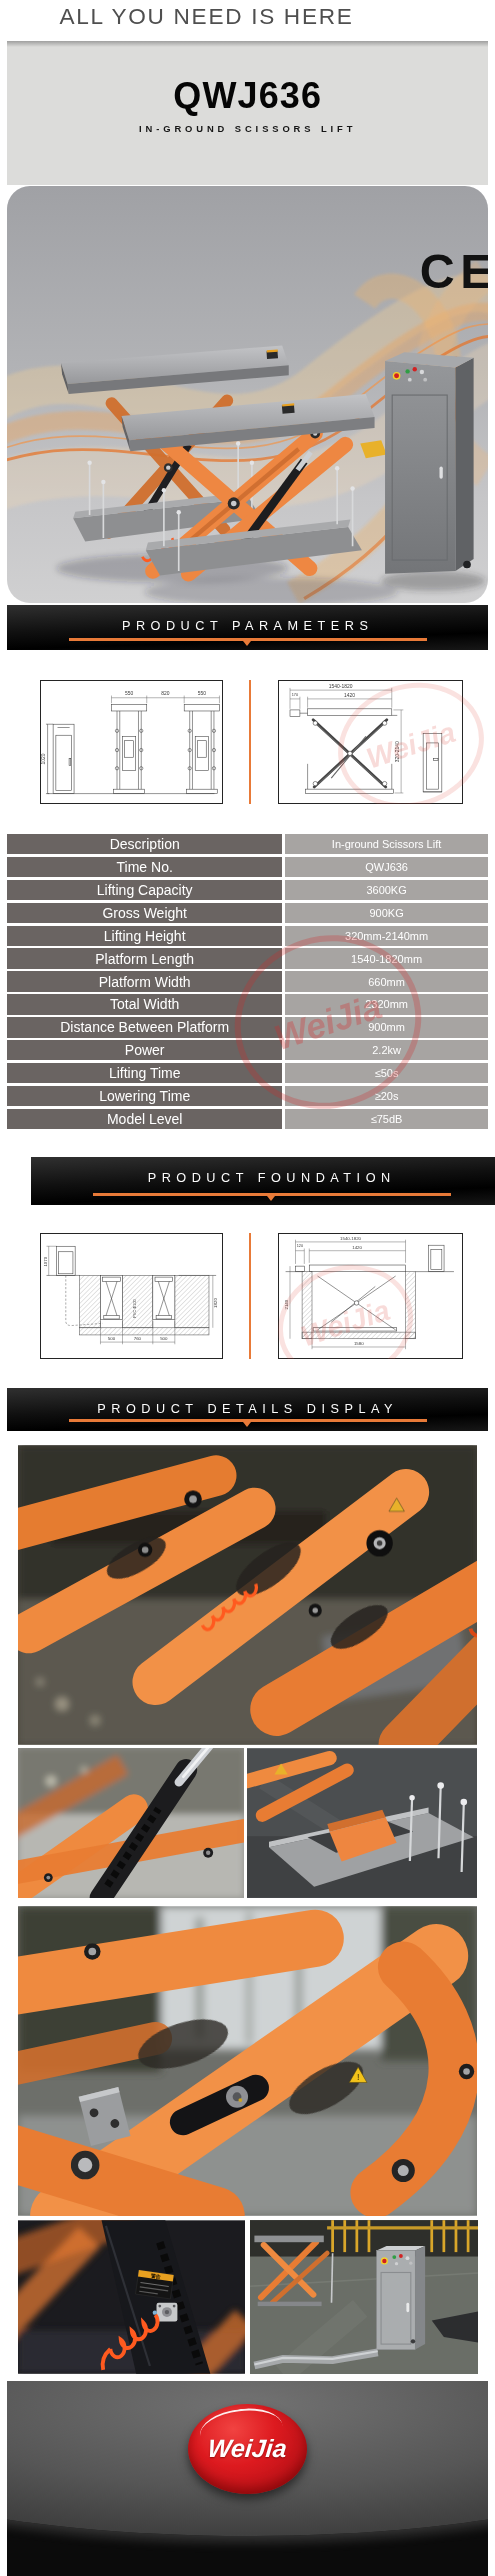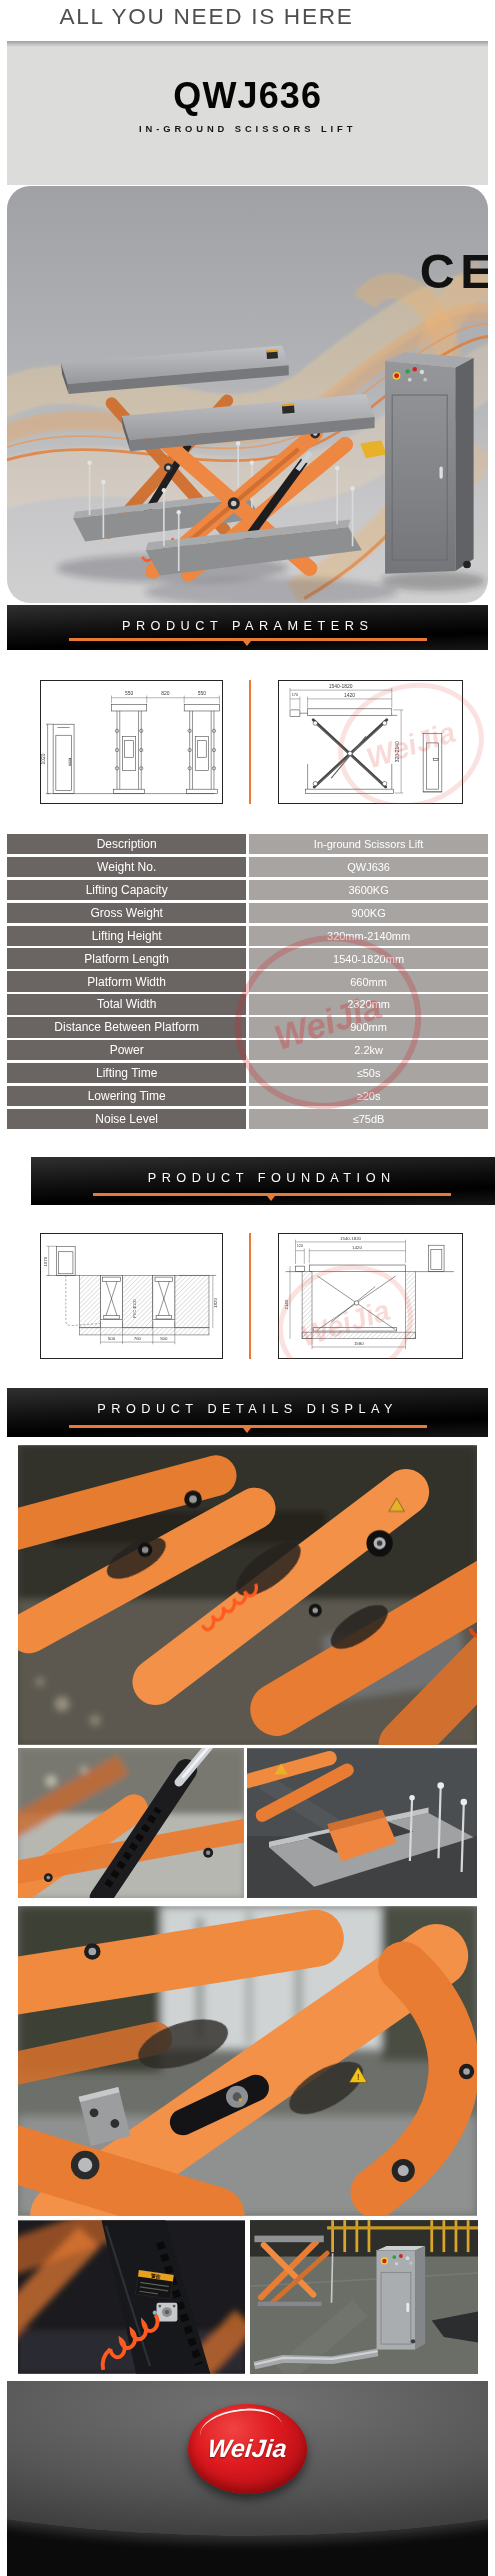--- a/index.html
+++ b/index.html
@@ -36,22 +36,22 @@
   .dbox{position:absolute;background:#fff;border:1.1px solid #242424;}
   .vdivider{position:absolute;width:1.7px;background:#e87a38;}
   .wm{position:absolute;border-radius:50%;display:flex;align-items:center;justify-content:center;
       font-style:italic;font-weight:800;transform:rotate(-18deg);pointer-events:none;}
   .wm-light{border:5px solid rgba(222,74,64,.16);color:rgba(222,74,64,.20);font-size:29px;}
   .wm-mid{border:6px solid rgba(214,40,40,.26);color:rgba(214,40,40,.30);font-size:35px;}
 
   
   .spec{left:7.2px;top:834px;width:481px;display:flex;flex-direction:column;gap:2.5px;}
   .srow{display:flex;gap:2.8px;height:20.4px;}
-  .scell-l{width:239px;background:#6a6462;color:#fff;display:flex;align-items:center;
-           justify-content:center;font-size:12px;}
+  .scell-l{width:275px;background:#6a6462;color:#fff;display:flex;align-items:center;
+           justify-content:center;font-size:14px;}
   .scell-r{flex:1;background:#a7a4a2;color:#fff;display:flex;align-items:center;
            justify-content:center;font-size:11px;}
 
   
   .photo{overflow:hidden;}
 
   
   .footer{left:7.2px;top:2381px;width:481px;height:195px;background:#0b0b0b;overflow:hidden;}
   .footer-gray{position:absolute;left:-220px;top:-70px;width:922px;height:225px;border-radius:50%;
         background:radial-gradient(ellipse at 50% 42%,#727272 0%,#565656 45%,#3e3e3e 72%,#2e2e2e 100%);
@@ -338,21 +338,21 @@
       <span>WeiJia</span>
     </div>
   </div>
 
   <div class="abs spec">
     <div class="srow">
         <div class="scell-l">Description</div>
         <div class="scell-r">In-ground Scissors Lift</div>
       </div>
     <div class="srow">
-        <div class="scell-l">Weight No.</div>
+        <div class="scell-l">Time No.</div>
         <div class="scell-r">QWJ636</div>
       </div>
     <div class="srow">
         <div class="scell-l">Lifting Capacity</div>
         <div class="scell-r">3600KG</div>
       </div>
     <div class="srow">
         <div class="scell-l">Gross Weight</div>
         <div class="scell-r">900KG</div>
       </div>
@@ -382,21 +382,21 @@
       </div>
     <div class="srow">
         <div class="scell-l">Lifting Time</div>
         <div class="scell-r">≤50s</div>
       </div>
     <div class="srow">
         <div class="scell-l">Lowering Time</div>
         <div class="scell-r">≥20s</div>
       </div>
     <div class="srow">
-        <div class="scell-l">Noise Level</div>
+        <div class="scell-l">Model Level</div>
         <div class="scell-r">≤75dB</div>
       </div>
   </div>
 
   <div class="abs wm wm-mid" style="left:234px;top:936px;width:176px;height:160px;">
     <span>WeiJia</span>
   </div>
 
   <div class="abs banner" style="top:1157px;height:48px;margin-left:24px;">
     <div class="bt">PRODUCT FOUNDATION</div>
@@ -514,21 +514,21 @@
           <text x="145" y="202">1580</text>
         </g>
       </svg>
     </div>
 
     <div class="wm wm-light" style="left:270px;top:33px;width:127px;height:105px;">
       <span>WeiJia</span>
     </div>
   </div>
 
-  <div class="abs banner" style="top:1388px;height:49px;">
+  <div class="abs banner" style="top:1388px;height:43px;">
     <div class="bt">PRODUCT DETAILS DISPLAY</div>
     <div class="bline"></div>
     <div class="barrow"></div>
   </div>
 
   <div class="abs photo" style="left:18px;top:1445px;width:459px;height:300px;">
     <svg width="459" height="300" viewBox="0 0 834 544">
       <defs>
           <filter id="pb1">
             <feGaussianBlur stdDeviation="7"></feGaussianBlur>

